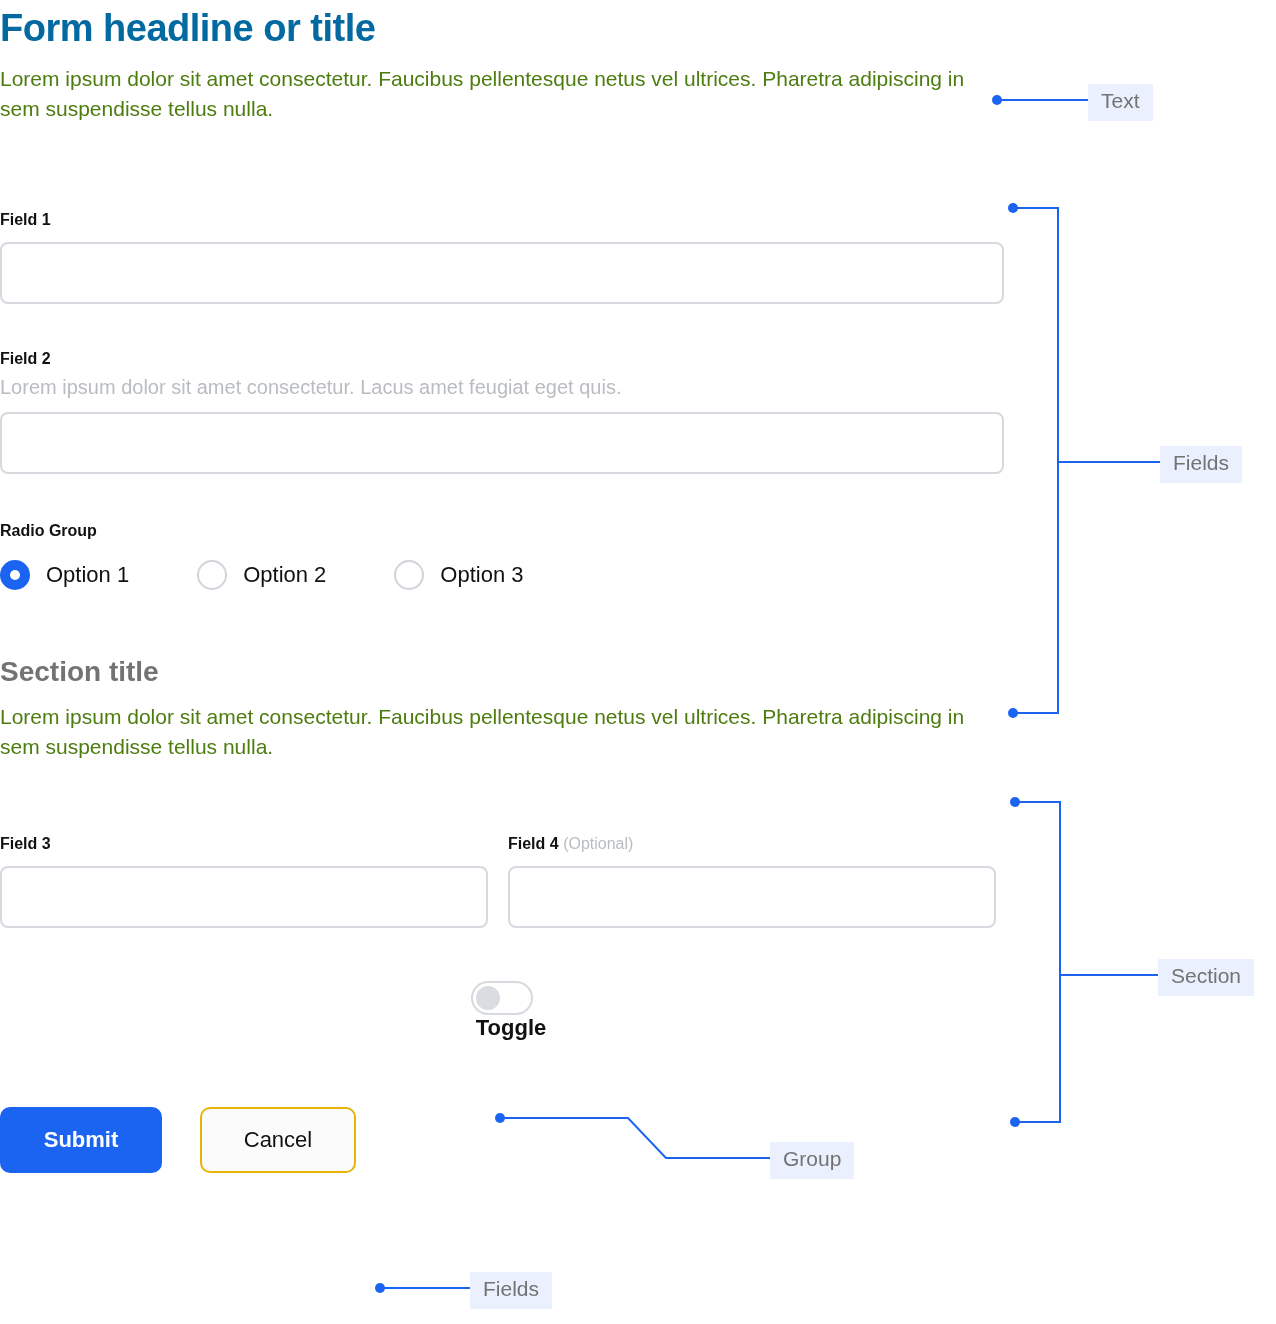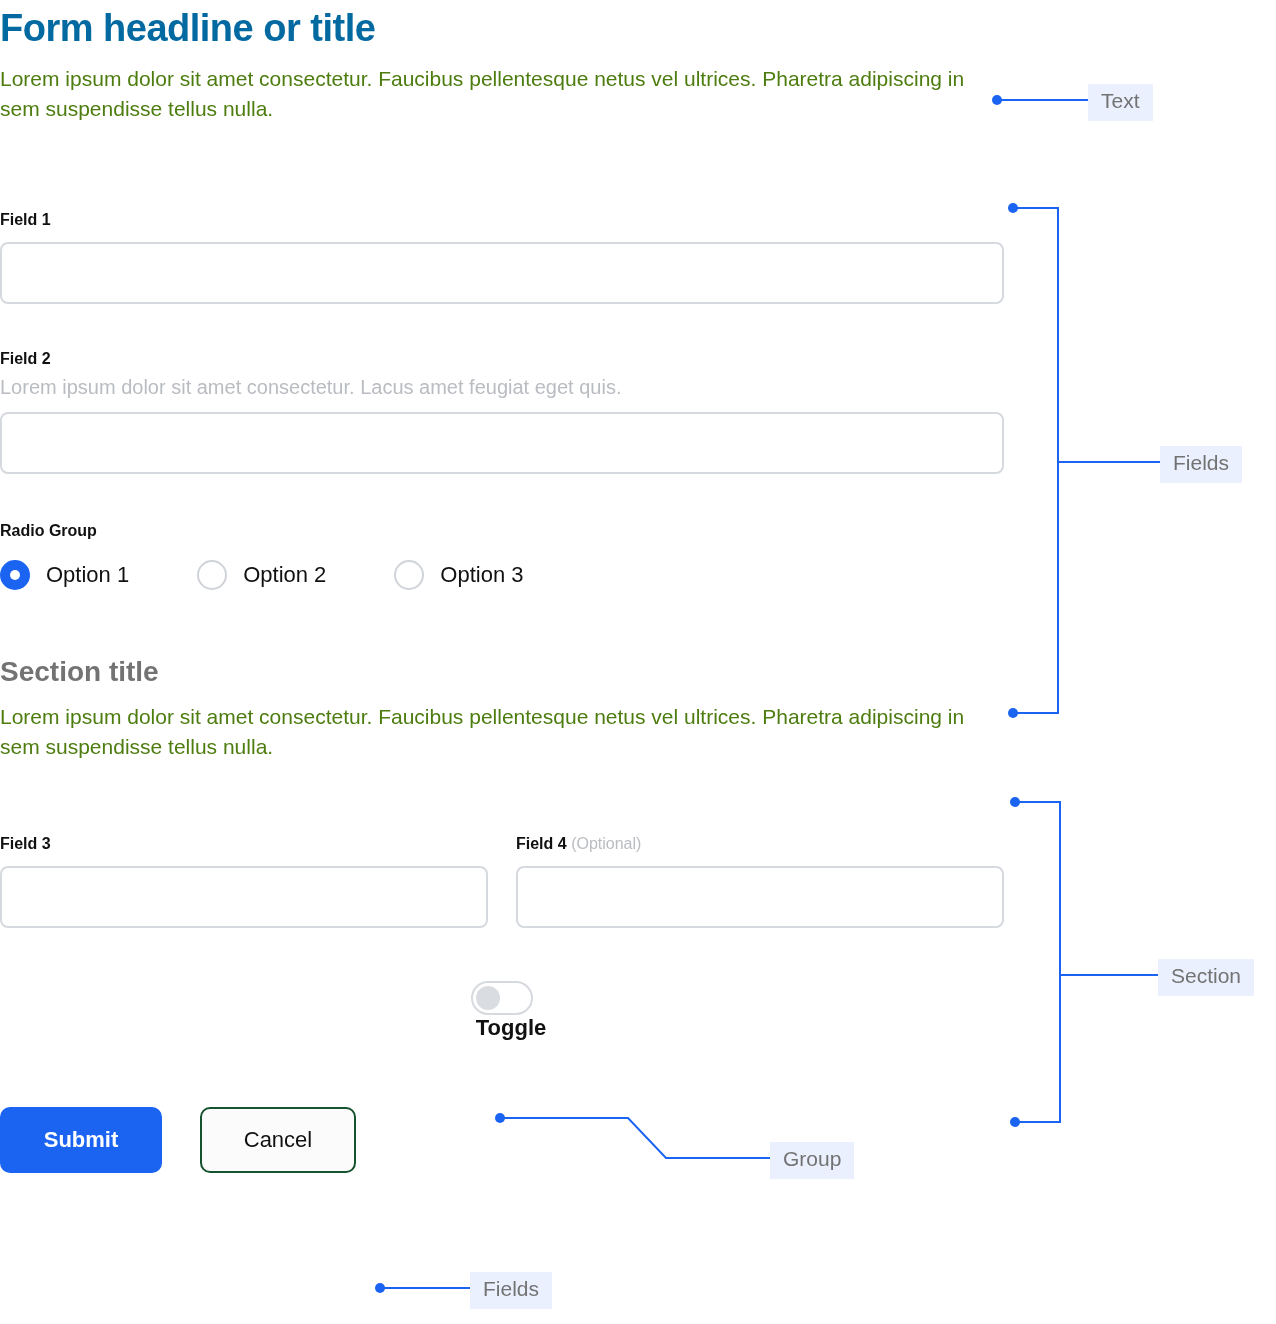--- a/index.html
+++ b/index.html
@@ -125,21 +125,21 @@
   }
 
   .section-title {
     font-size: 28px;
     font-weight: bold;
     color: #737373;
   }
 
   .two-col {
     display: flex;
-    gap: 28px;
+    gap: 20px;
   }
   .col {
     width: 488px;
   }
 
   .toggle-row {
     display: flex;
     align-items: center;
     flex-direction: column;
   }
@@ -189,21 +189,21 @@
     width: 162px;
     background: #1b64f2;
     color: #ffffff;
     font-weight: bold;
     border: none;
   }
   .btn-secondary {
     width: 156px;
     background: #fbfbfc;
     color: #111111;
-    border: 2px solid #14532d;
+    border: 2px solid #eab308;
     margin-left: 38px;
   }
 
   
   .anno-svg {
     position: absolute;
     left: 0;
     top: 0;
     width: 1276px;
     height: 1324px;

